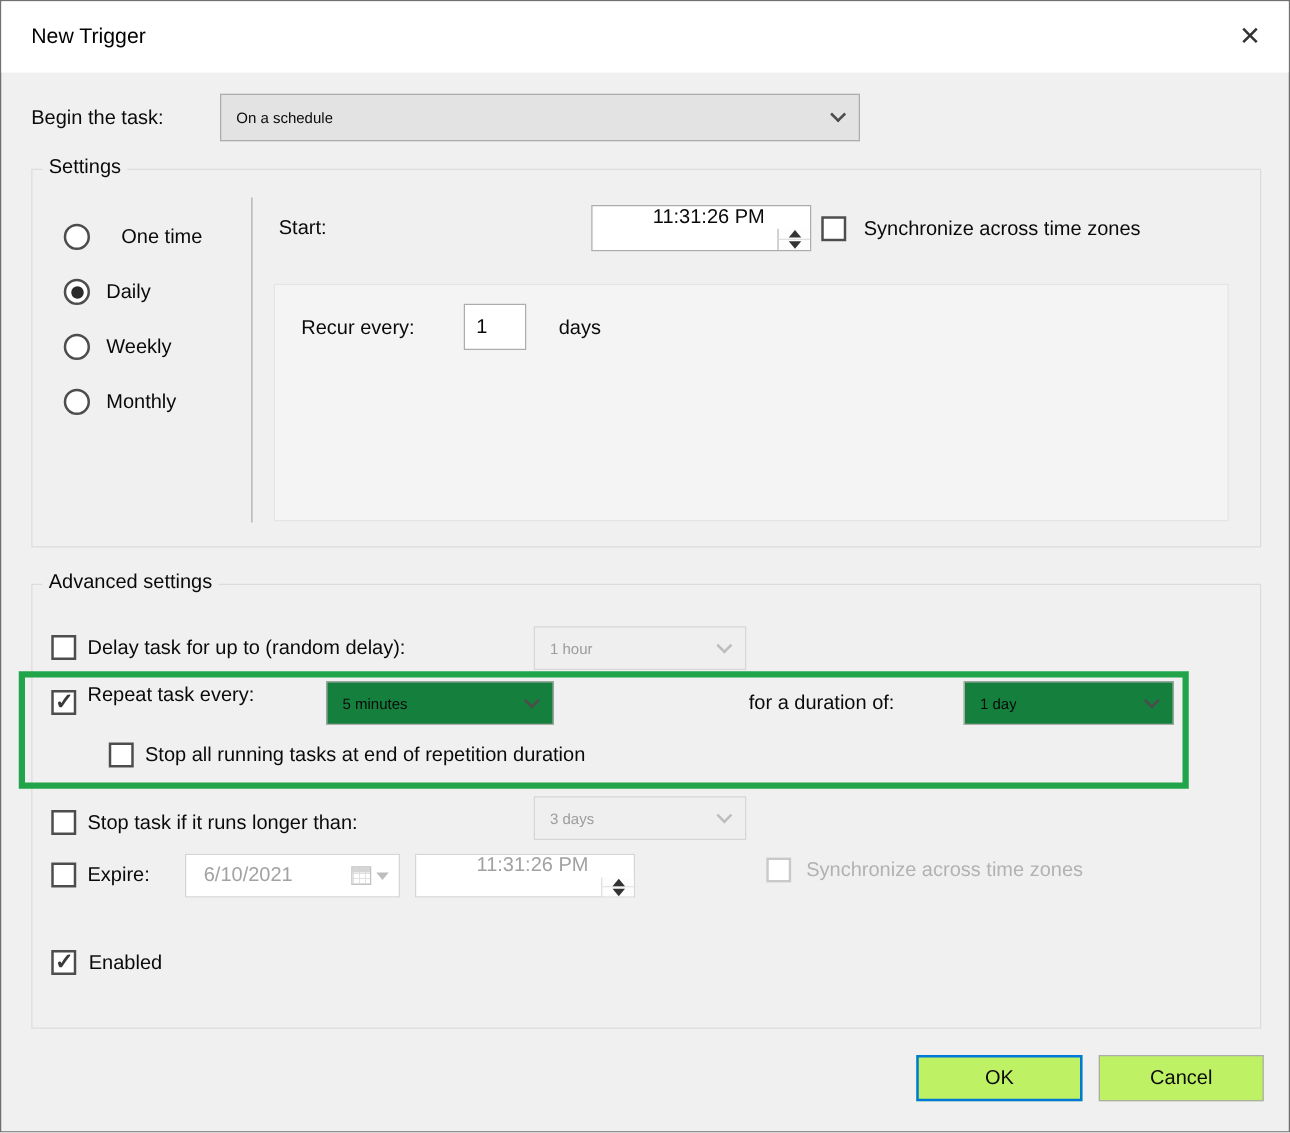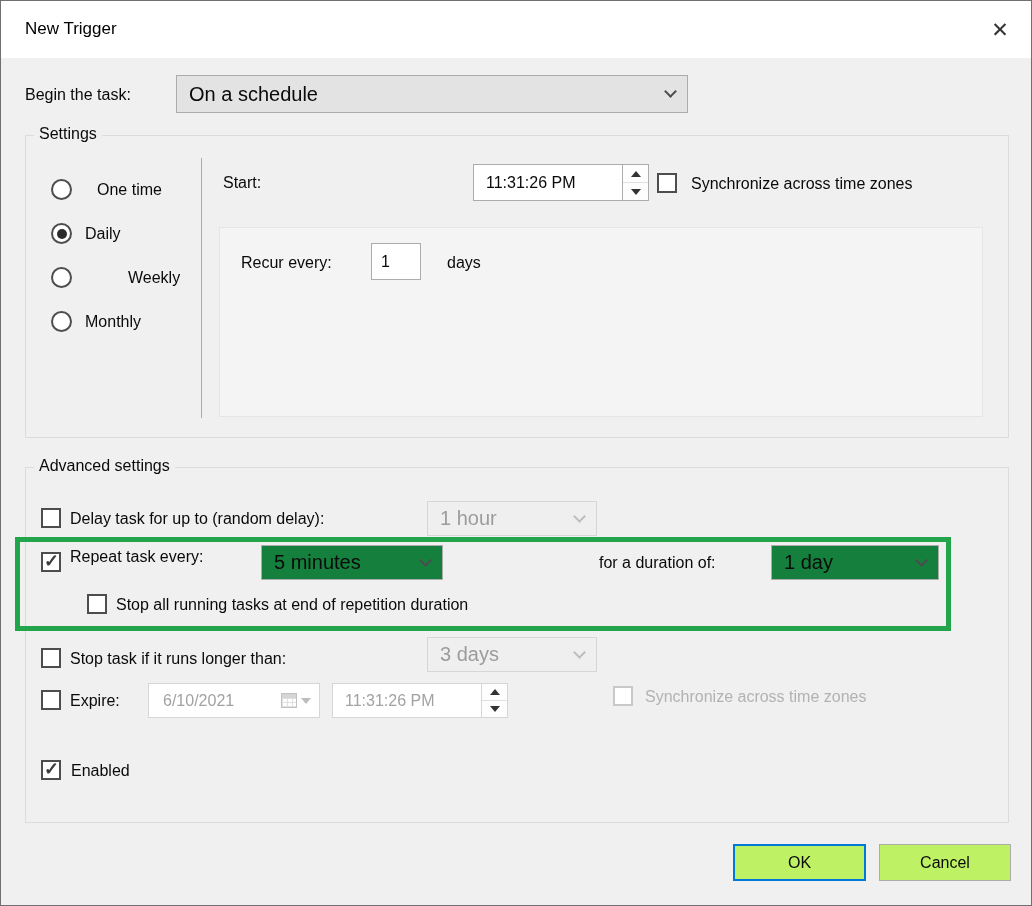--- a/index.html
+++ b/index.html
@@ -6,42 +6,42 @@
   html,body { width:1032px; height:906px; background:#fff; font-family:"Liberation Sans", sans-serif; }
   .dialog { position:relative; width:1032px; height:906px; background:#f0f0f0; border:1px solid #707070; overflow:hidden; }
 
   .titlebar { position:absolute; left:0; top:0; width:100%; height:57px; background:#ffffff; }
   .title { position:absolute; left:24px; top:18px; font-size:17px; color:#000; }
   .close { position:absolute; right:16px; top:14px; font-size:21px; color:#333; width:30px; height:30px; text-align:center; line-height:30px; cursor:default; }
 
   .lbl { position:absolute; font-size:16px; color:#0a0a0a; white-space:nowrap; line-height:20px; }
   .lbl.dis { color:#b2b2b2; }
 
-  .combo { position:absolute; background:#e3e3e3; border:1px solid #acacac; display:flex; align-items:center; padding:0 12px; font-size:20px; color:#0a0a0a; }
+  .combo { position:absolute; background:#e3e3e3; border:1px solid #acacac; display:flex; align-items:center; padding:0 12px; font-size:12px; color:#0a0a0a; }
   .combo .txt { flex:0 1 auto; overflow:hidden; white-space:nowrap; }
   .chev { margin-left:auto; width:9px; height:9px; border-right:2px solid #4c4c4c; border-bottom:2px solid #4c4c4c; transform:rotate(45deg); margin-top:-5px; }
   .combo.white { background:#15803d; }
   .combo.dis { background:#efefef; border-color:#d6d6d6; color:#9c9c9c; }
   .combo.dis .chev { border-color:#bdbdbd; }
 
   .group { position:absolute; border:1px solid #dcdcdc; }
   .group-label { position:absolute; top:-11px; left:8px; background:#f0f0f0; padding:0 5px; font-size:16px; color:#0a0a0a; white-space:nowrap; }
 
   .radio { position:absolute; width:21px; height:21px; border:2px solid #4d4d4d; border-radius:50%; background:#fff; }
   .radio .dot { display:none; }
   .radio.sel .dot { display:block; position:absolute; left:50%; top:50%; width:10px; height:10px; margin:-5px 0 0 -5px; border-radius:50%; background:#2b2b2b; }
 
   .checkbox { position:absolute; width:20px; height:20px; border:2px solid #4d4d4d; background:#fff; }
   .checkbox.dis { border-color:#c9c9c9; }
   .checkbox .check { display:none; }
   .checkbox.checked .check { display:block; position:absolute; left:1px; top:-4px; font-size:18px; font-weight:bold; color:#3a3a3a; }
 
   .datefield, .timefield { position:absolute; background:#fff; border:1px solid #acacac; display:flex; align-items:center; font-size:16px; color:#0a0a0a; }
   .datefield { padding:0 8px 0 14px; }
-  .timefield { padding:0 0 0 12px; }
+  .timefield { padding:0 0 0 12px;flex-direction:column; }
   .datefield.dis, .timefield.dis { border-color:#d6d6d6; color:#a2a2a2; }
 
   .calwrap { margin-left:auto; display:flex; align-items:center; gap:4px; }
   .cal { width:16px; height:15px; border:1px solid #6e6e6e; background:
         linear-gradient(#9a9a9a, #9a9a9a) 0 0/100% 4px no-repeat,
         repeating-linear-gradient(90deg, #bdbdbd 0 1px, transparent 1px 5px),
         repeating-linear-gradient(0deg, #bdbdbd 0 1px, transparent 1px 4px), #fff; }
   .datefield.dis .cal { border-color:#c2c2c2; background:
         linear-gradient(#d5d5d5, #d5d5d5) 0 0/100% 4px no-repeat,
         repeating-linear-gradient(90deg, #e0e0e0 0 1px, transparent 1px 5px),
@@ -89,21 +89,21 @@
 
   <div class="radio" style="left:50px; top:178px;"></div>
   <span class="lbl" style="left:96px; top:179px;text-align:center;">One time</span>
 
   <div class="radio sel" style="left:50px; top:222px;">
       <div class="dot"></div>
     </div>
   <span class="lbl" style="left:84px; top:223px;">Daily</span>
 
   <div class="radio" style="left:50px; top:266px;"></div>
-  <span class="lbl" style="left:84px; top:267px;margin-left:43px;">Weekly</span>
+  <span class="lbl" style="left:84px; top:267px;">Weekly</span>
 
   <div class="radio" style="left:50px; top:310px;"></div>
   <span class="lbl" style="left:84px; top:311px;">Monthly</span>
 
   <span class="lbl" style="left:222px; top:172px;">Start:</span>
   <div class="timefield" style="left:472px; top:163px; width:176px; height:37px;">
     <span>11:31:26 PM</span>
     <span class="spin">
       <div>
           <span class="tri-up"></span>

